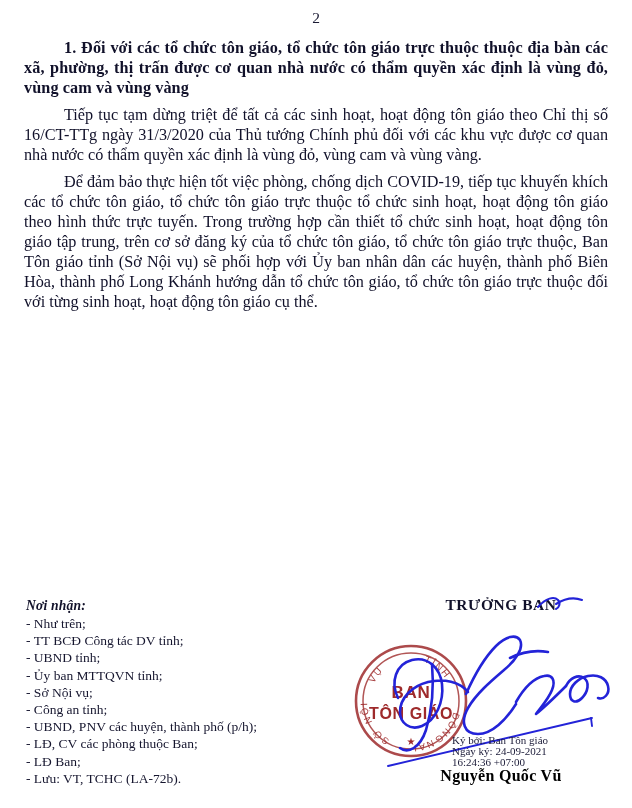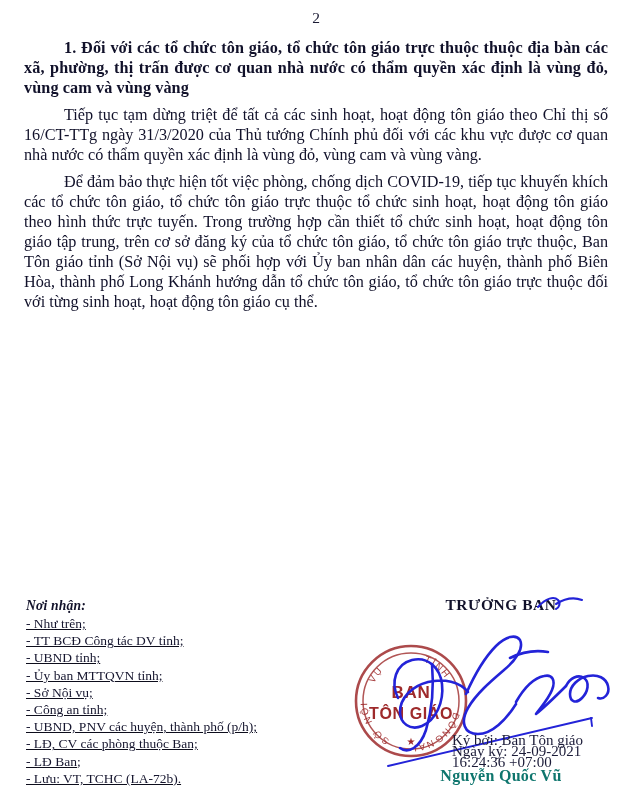--- a/index.html
+++ b/index.html
@@ -75,21 +75,20 @@
     font-weight: bold;
     font-style: italic;
     color: #11112a;
     margin-bottom: 1px;
     letter-spacing: 0.2px;
   }
   .recipients ul {
     list-style: none;
     margin: 0;
     padding: 0;
-    text-decoration: underline;
   }
   .recipients li {
     font-size: 13.5px;
     line-height: 17.2px;
     color: #15152e;
     white-space: nowrap;
   }
 
   
   .sign-block {
@@ -112,29 +111,29 @@
   }
   .signer-name {
     position: absolute;
     left: 0;
     top: 177px;
     width: 262px;
     text-align: center;
     font-size: 16px;
     font-weight: bold;
     letter-spacing: 0.3px;
-    color: #0f766e;
+    color: #000000;
   }
 
   
   .digital-sig {
     position: absolute;
     left: 82px;
     top: 145px;
-    font-size: 15px;
+    font-size: 11px;
     line-height: 11.2px;
     color: #1b1b38;
     white-space: nowrap;
     font-family: "Liberation Serif", serif;
   }
 
   
   .seal {
     position: absolute;
     left: -18px;

